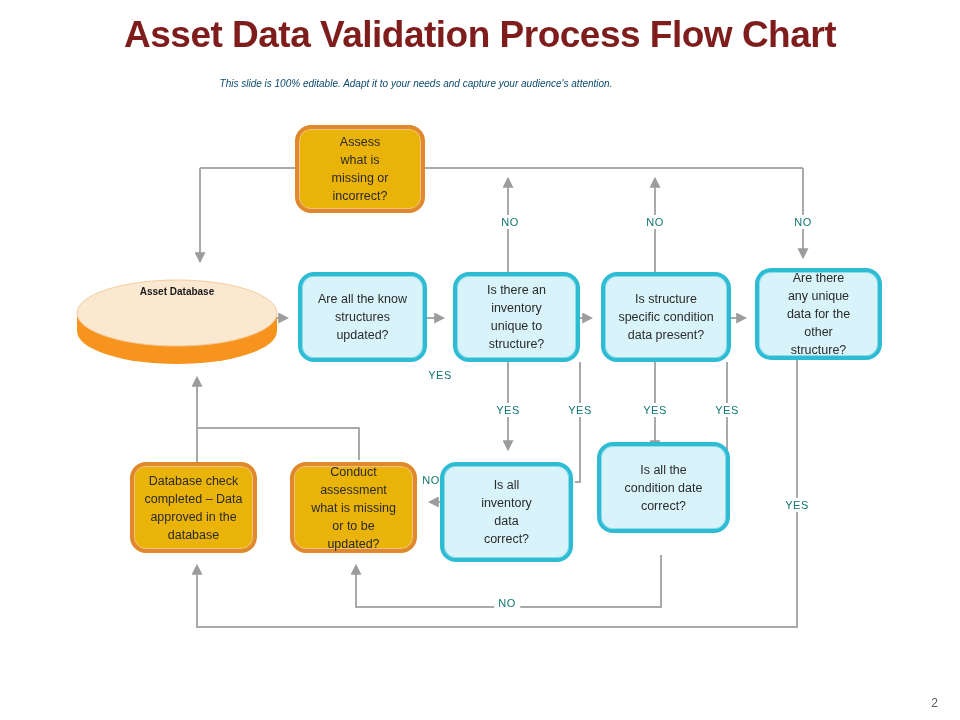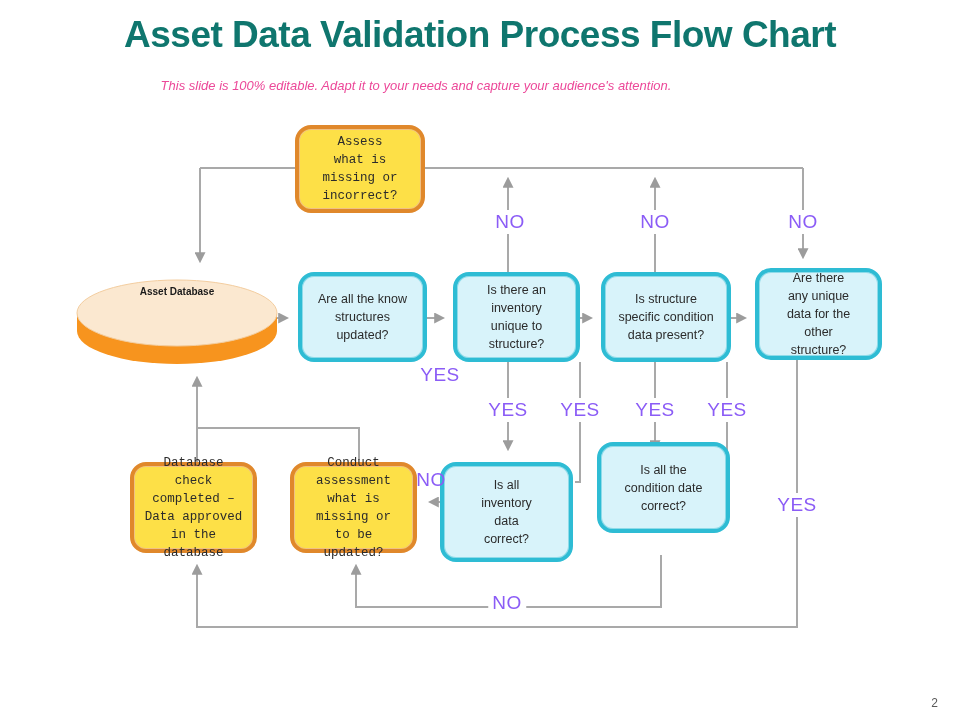--- a/index.html
+++ b/index.html
@@ -2,41 +2,41 @@
 <html><head>
 <meta charset="utf-8">
 <style>
   html,body{margin:0;padding:0;background:#e9e9e9;}
   .slide{
     position:relative;width:960px;height:720px;background:#ffffff;
     font-family:"Liberation Sans", sans-serif;overflow:hidden;margin:0 auto;
   }
   .title{
     position:absolute;left:0;top:14px;width:960px;text-align:center;
-    font-size:37px;font-weight:bold;color:#0f766e;letter-spacing:-0.5px;
+    font-size:37px;font-weight:bold;color:#7f1d1d;letter-spacing:-0.5px;
   }
   .subtitle{
     position:absolute;left:0;top:78px;width:832px;text-align:center;
-    font-size:13px;font-style:italic;color:#ec4899;
+    font-size:10px;font-style:italic;color:#0c4a6e;
   }
   svg.connectors{position:absolute;left:0;top:0;z-index:1;}
   .node{
     position:absolute;z-index:2;display:flex;align-items:center;justify-content:center;
     text-align:center;border-radius:16px;font-size:12.5px;line-height:18px;color:#2b2b2b;
     box-sizing:border-box;
   }
   .node.cyan{border:4px solid #2ebcd4;background:#d8f3fa;box-shadow:inset 0 0 0 1px #8edbe9;}
-  .node.orange{border:4px solid #e0882b;background:#fde047;box-shadow:inset 0 0 0 1px #f0c184;font-family:Liberation Mono, monospace;}
+  .node.orange{border:4px solid #e0882b;background:#eab308;box-shadow:inset 0 0 0 1px #f0c184;}
   .db-label{
     position:absolute;z-index:2;text-align:center;font-weight:bold;
     font-size:10px;line-height:19px;color:#1a1a1a;
   }
   .edge-label{
     position:absolute;z-index:3;transform:translate(-50%,-50%);
-    font-size:19px;color:#8b5cf6;letter-spacing:0.5px;white-space:nowrap;
+    font-size:11px;color:#0f766e;letter-spacing:0.5px;white-space:nowrap;
   }
   .edge-label.on-line{background:#ffffff;padding:1px 4px;}
   .page-number{
     position:absolute;right:22px;bottom:10px;font-size:12px;color:#595959;z-index:3;
   }
 </style>
 </head>
 <body>
 
 <div class="slide">

